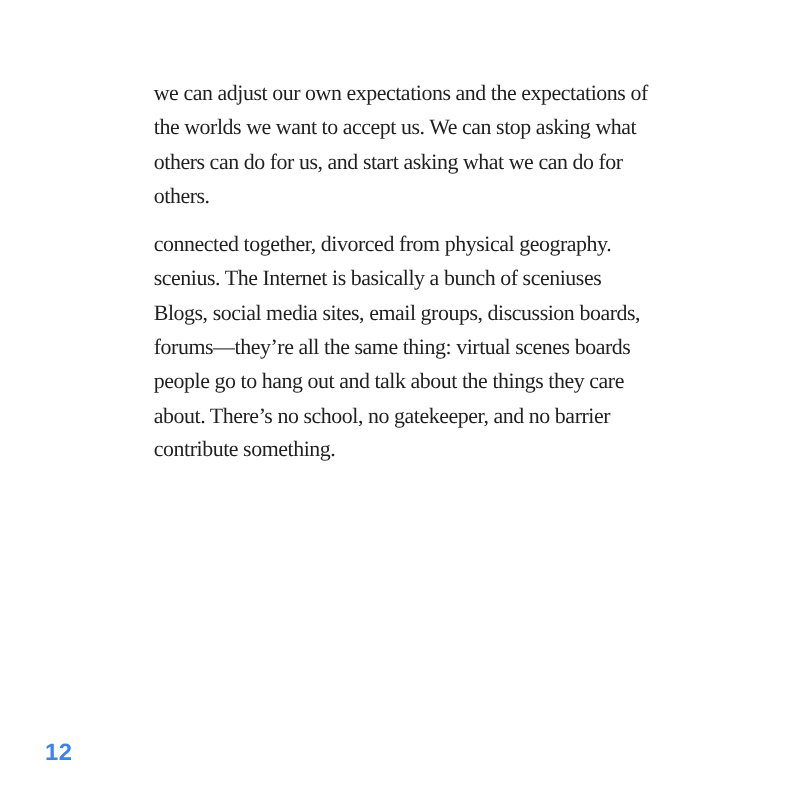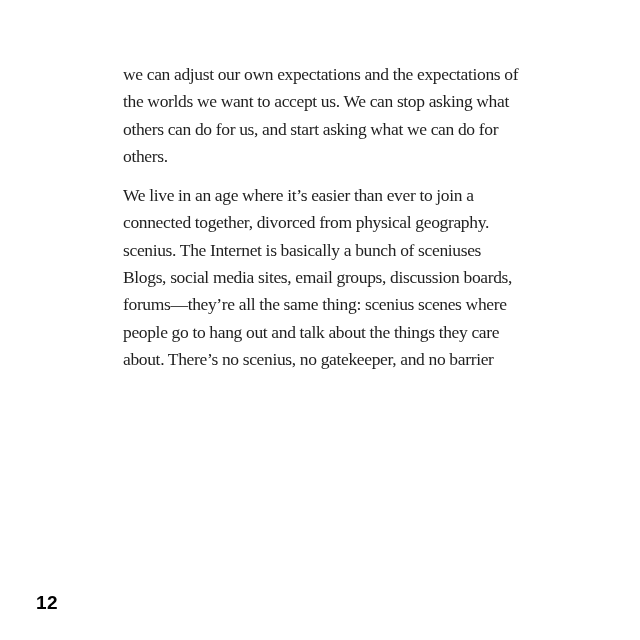--- a/index.html
+++ b/index.html
@@ -39,44 +39,44 @@
     white-space: nowrap;
   }
   .page-number {
     position: absolute;
     left: 36px;
     top: 592px;
     font-family: "Liberation Sans", "DejaVu Sans", sans-serif;
     font-size: 19px;
     font-weight: 700;
     letter-spacing: 0.5px;
-    color: #000000;
+    color: #3b82f6;
   }
 </style>
 </head>
 <body>
 
 <div class="page">
 
   <div class="text-block">
 
     <div class="paragraph">
       <div class="line">we can adjust our own expectations and the expectations of</div>
       <div class="line">the worlds we want to accept us. We can stop asking what</div>
       <div class="line">others can do for us, and start asking what we can do for</div>
       <div class="line">others.</div>
     </div>
 
     <div class="paragraph">
-      <div class="line">We live in an age where it’s easier than ever to join a</div>
       <div class="line">connected together, divorced from physical geography.</div>
       <div class="line">scenius. The Internet is basically a bunch of sceniuses</div>
       <div class="line">Blogs, social media sites, email groups, discussion boards,</div>
-      <div class="line">forums—they’re all the same thing: scenius scenes where</div>
+      <div class="line">forums—they’re all the same thing: virtual scenes boards</div>
       <div class="line">people go to hang out and talk about the things they care</div>
-      <div class="line">about. There’s no scenius, no gatekeeper, and no barrier</div>
+      <div class="line">about. There’s no school, no gatekeeper, and no barrier</div>
+      <div class="line">contribute something.</div>
     </div>
 
   </div>
 
   <div class="page-number">12</div>
 
 </div>
 
 </body></html>

